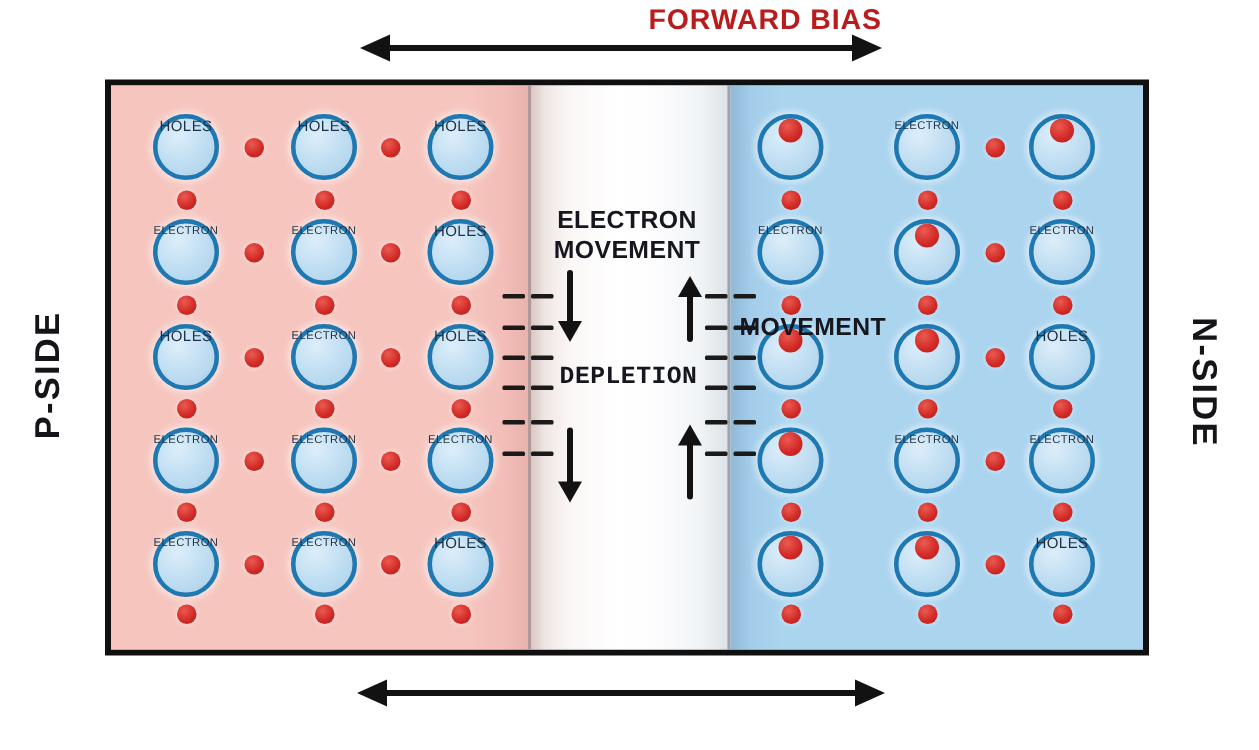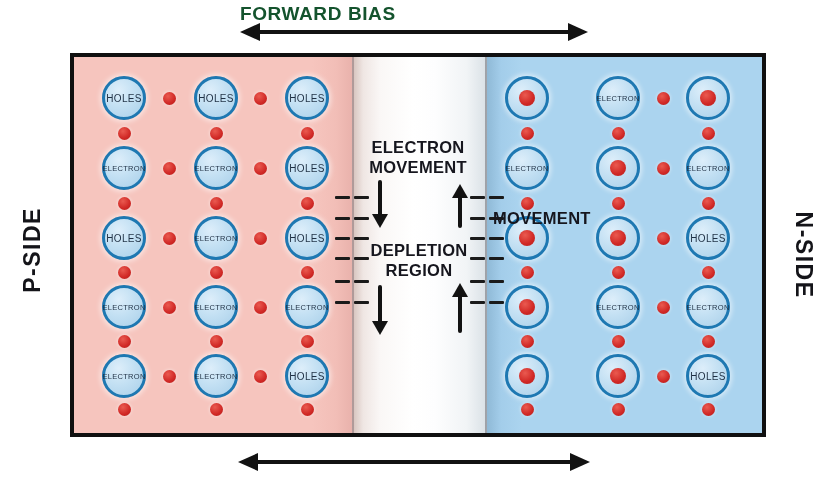--- a/index.html
+++ b/index.html
@@ -3,21 +3,21 @@
 <meta charset="utf-8">
 <style>
   html,body{margin:0;padding:0;background:#fff;}
   .stage{
     position:relative;width:839px;height:500px;background:#fff;overflow:hidden;
     font-family:"Liberation Sans","DejaVu Sans",sans-serif;color:#18181f;
   }
   
   .bias-title{
     position:absolute;font-size:19px;font-weight:700;letter-spacing:.6px;
-    text-align:left;color:#14532d;
+    text-align:right;color:#b91c1c;
   }
   .bias-title.top{left:240px;width:348px;top:3px;}
   .bias-title.bottom{left:238px;width:352px;top:472px;}
   
   .h-arrow{position:absolute;height:20px;}
   .h-arrow.top{left:240px;top:22px;width:348px;}
   .h-arrow.bottom{left:238px;top:452px;width:352px;}
   .h-arrow .shaft{position:absolute;left:13px;right:13px;top:8px;height:4px;background:#121212;border-radius:2px;}
   .h-arrow .head-l{position:absolute;left:0;top:1px;width:0;height:0;
     border-top:9px solid transparent;border-bottom:9px solid transparent;border-right:20px solid #121212;}
@@ -38,21 +38,21 @@
   .region.depletion{left:278px;width:135px;
     background:linear-gradient(to right,#d9c6c1 0,#efe6e3 7%,#faf7f6 20%,#ffffff 45%,#fdfdfe 62%,#f1f4f6 86%,#dbe2e7 100%);
     border-left:2px solid rgba(141,95,90,.55);border-right:2px solid rgba(98,124,140,.5);box-sizing:border-box;}
   .region.n{left:413px;width:275px;
     background:linear-gradient(to right,#8fb9d6 0,#a3cdea 14px,#abd4ef 34px,#abd4ef 100%);}
   
   .carrier{
     position:absolute;width:44px;height:44px;border-radius:50%;
     border:3px solid #1e78b2;box-sizing:border-box;
     background:radial-gradient(circle at 36% 30%,#ddeefa 0,#c3e0f3 45%,#a9cfe9 100%);
-    display:flex;align-items:center;justify-content:center;
+    display:flex;align-items:flex-start;justify-content:center;
     box-shadow:0 0 5px 2px rgba(255,255,255,.55);
   }
   .carrier-label{font-size:7.5px;letter-spacing:.3px;color:#1f3044;white-space:nowrap;}
   .carrier-label.short{font-size:10px;}
   .big-dot{width:16px;height:16px;border-radius:50%;
     background:radial-gradient(circle at 38% 32%,#ea5a50 0,#d02825 60%,#b21f1c 100%);}
   .small-dot{position:absolute;width:13px;height:13px;border-radius:50%;
     background:radial-gradient(circle at 38% 32%,#ea5a50 0,#d02825 60%,#b21f1c 100%);
     box-shadow:0 0 3px 1px rgba(255,255,255,.35);}
   
@@ -68,21 +68,21 @@
   .v-arrow.up .vshaft{top:12px;bottom:0;}
   #dn1{left:298px;top:123px;height:48px;}
   #up1{left:378px;top:127px;height:44px;}
   #dn2{left:298px;top:228px;height:50px;}
   #up2{left:378px;top:226px;height:50px;}
   
   .zone-text{position:absolute;font-weight:700;font-size:16.5px;line-height:19.5px;
     letter-spacing:.3px;color:#16161e;z-index:6;}
   .zone-text div{white-space:nowrap;}
   .zone-text.em{left:269px;top:81px;width:150px;text-align:center;}
-  .zone-text.dr{left:270px;top:184px;width:150px;text-align:center;}
+  .zone-text.dr{left:270px;top:184px;width:150px;text-align:center;font-family:Liberation Mono, monospace;}
   .zone-text.hm{left:419px;top:151px;text-align:left;line-height:20px;}
 </style>
 </head>
 <body>
 
 <div class="stage">
 
   <div class="bias-title top">FORWARD BIAS</div>
   <div class="h-arrow top">
     <div class="head-l"></div>
@@ -276,21 +276,20 @@
       <div class="vhead-up"></div>
         <div class="vshaft"></div>
     </div>
 
     <div class="zone-text em">
       <div>ELECTRON</div>
       <div>MOVEMENT</div>
     </div>
     <div class="zone-text dr">
       <div>DEPLETION</div>
-      <div>REGION</div>
     </div>
     <div class="zone-text hm">
       <div>MOVEMENT</div>
     </div>
   </div>
 
   <div class="h-arrow bottom">
     <div class="head-l"></div>
     <div class="shaft"></div>
     <div class="head-r"></div>

